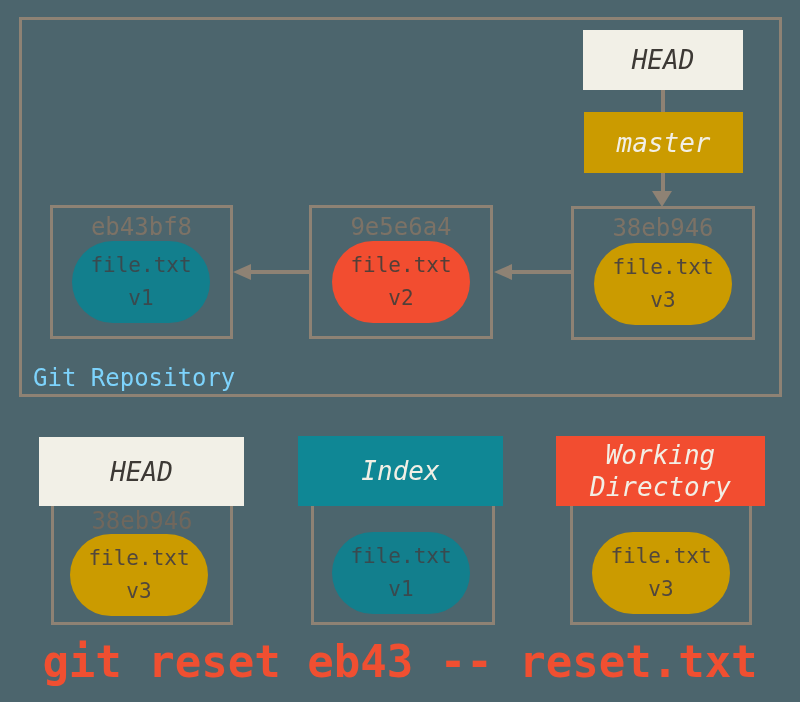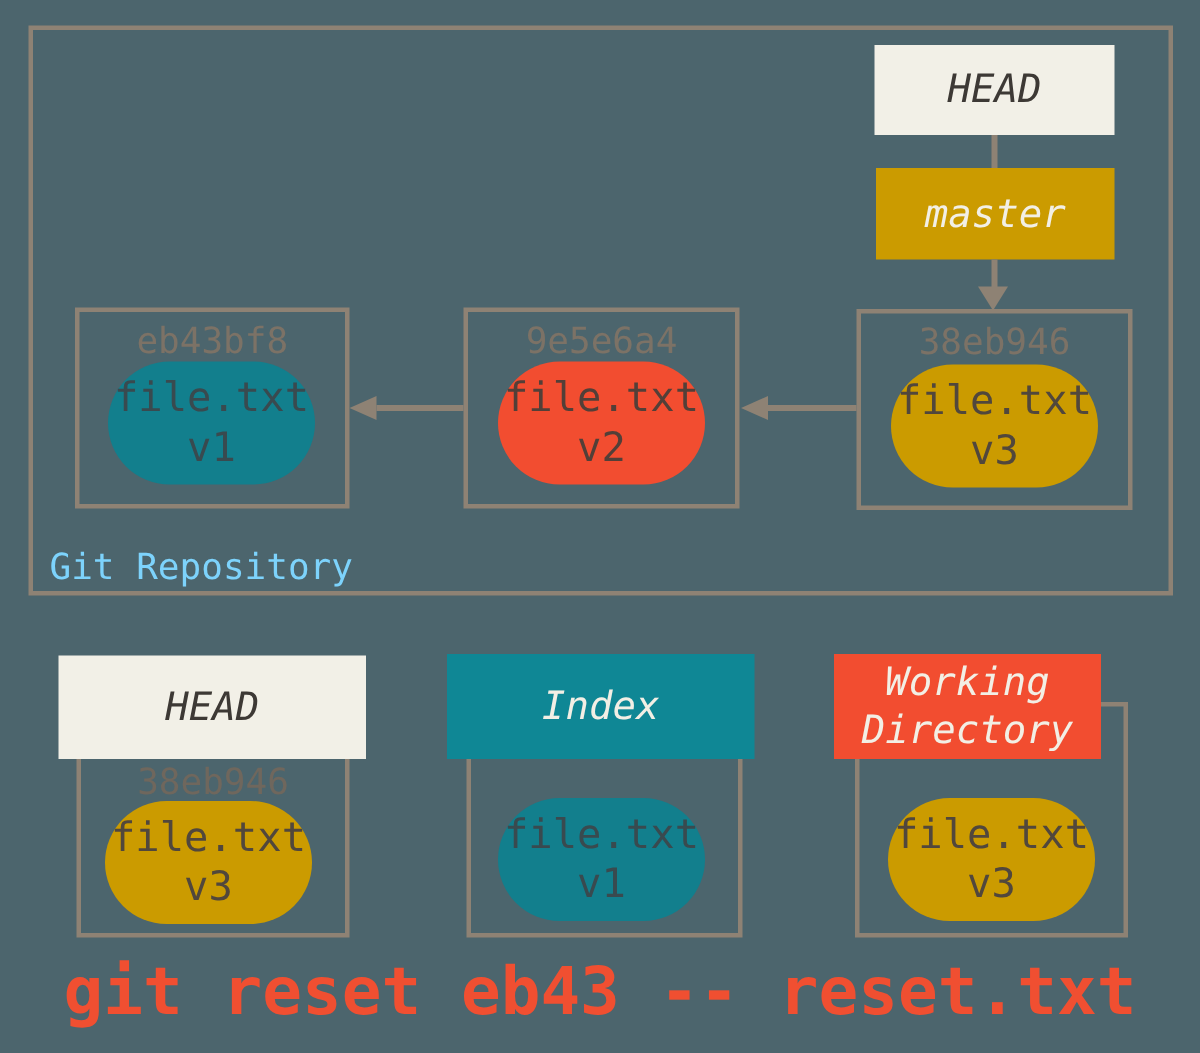--- a/index.html
+++ b/index.html
@@ -27,21 +27,21 @@
     font-style: italic;
   }
   .blob {
     position: absolute;
     width: 138px;
     height: 82px;
     border-radius: 41px;
     display: flex;
     flex-direction: column;
     justify-content: center;
-    font-size: 27px;
+    font-size: 21px;
     line-height: 33px;
     text-align: center;
   }
   .hash {
     position: absolute;
     width: 100%;
     top: 5px;
     text-align: center;
     font-size: 24px;
     color: #7c7266;
@@ -67,21 +67,21 @@
   #blob2 { left: 332px; top: 241px; background: #f24d30; color: #533f38; }
   #blob3 { left: 594px; top: 243px; background: #cb9b00; color: #51473c; }
 
   #arrowA-line { left: 251px; top: 270px; width: 58px; height: 4px; }
   #arrowA-head { left: 233px; top: 264px; border-top: 8px solid transparent; border-bottom: 8px solid transparent; border-right: 18px solid #8e8274; }
   #arrowB-line { left: 512px; top: 270px; width: 59px; height: 4px; }
   #arrowB-head { left: 494px; top: 264px; border-top: 8px solid transparent; border-bottom: 8px solid transparent; border-right: 18px solid #8e8274; }
 
   #hdr-head  { left: 39px;  top: 437px; width: 205px; height: 69px; background: #f2f0e7; color: #3d3935; font-size: 26px; z-index: 2; }
   #hdr-index { left: 298px; top: 436px; width: 205px; height: 70px; background: #0f8795; color: #f2efe5; font-size: 26px; z-index: 2; }
-  #hdr-wd    { left: 556px; top: 436px; width: 178px; height: 70px; background: #f24d30; color: #f2efe5; font-size: 26px; line-height: 32px; z-index: 2; padding: 0 18px; }
+  #hdr-wd    { left: 556px; top: 436px; width: 209px; height: 70px; background: #f24d30; color: #f2efe5; font-size: 26px; line-height: 32px; z-index: 2; padding: 0 18px; }
 
   #box-head  { left: 51px;  top: 468px; width: 182px; height: 157px; z-index: 1; }
   #box-index { left: 311px; top: 468px; width: 184px; height: 157px; z-index: 1; }
   #box-wd    { left: 570px; top: 468px; width: 182px; height: 157px; z-index: 1; }
 
   #hash-bottom { left: 51px; top: 507px; width: 182px; text-align: center; font-size: 24px; color: #6f675d; z-index: 1; }
 
   #blob-head  { left: 70px;  top: 534px; background: #cb9b00; color: #51473c; z-index: 1; }
   #blob-index { left: 332px; top: 532px; background: #127f8d; color: #394a4f; z-index: 1; }
   #blob-wd    { left: 592px; top: 532px; background: #cb9b00; color: #51473c; z-index: 1; }

